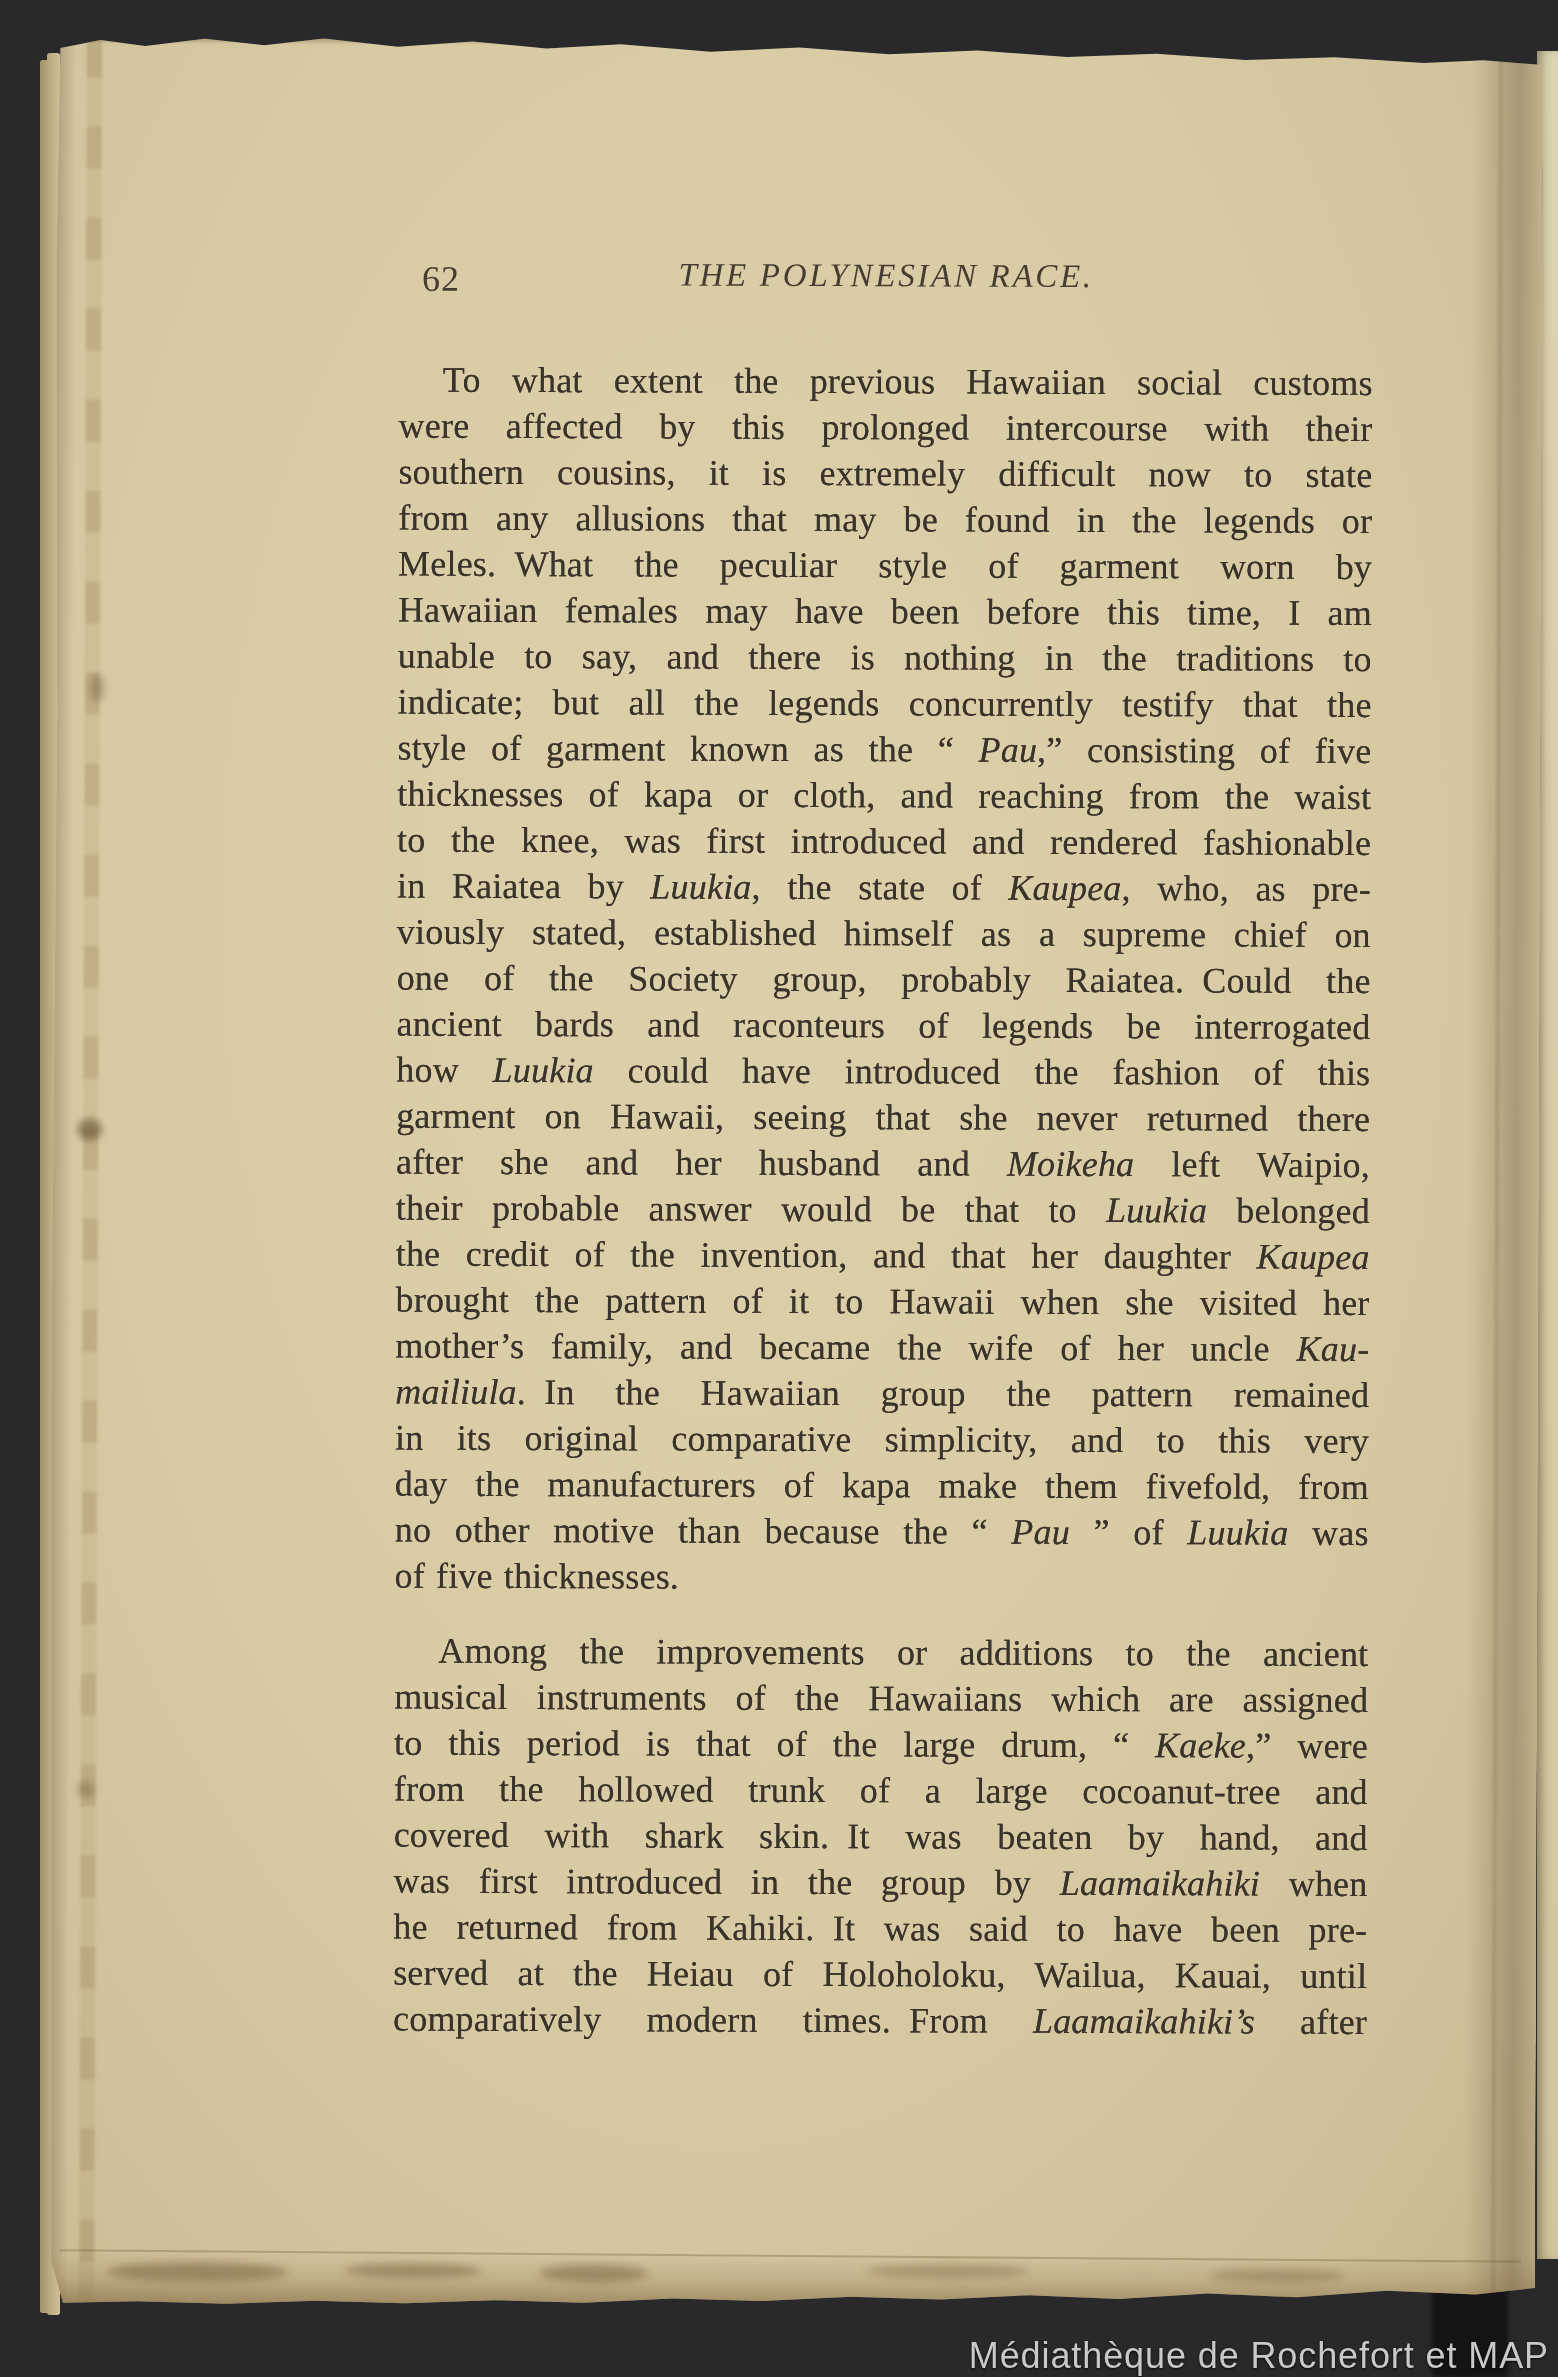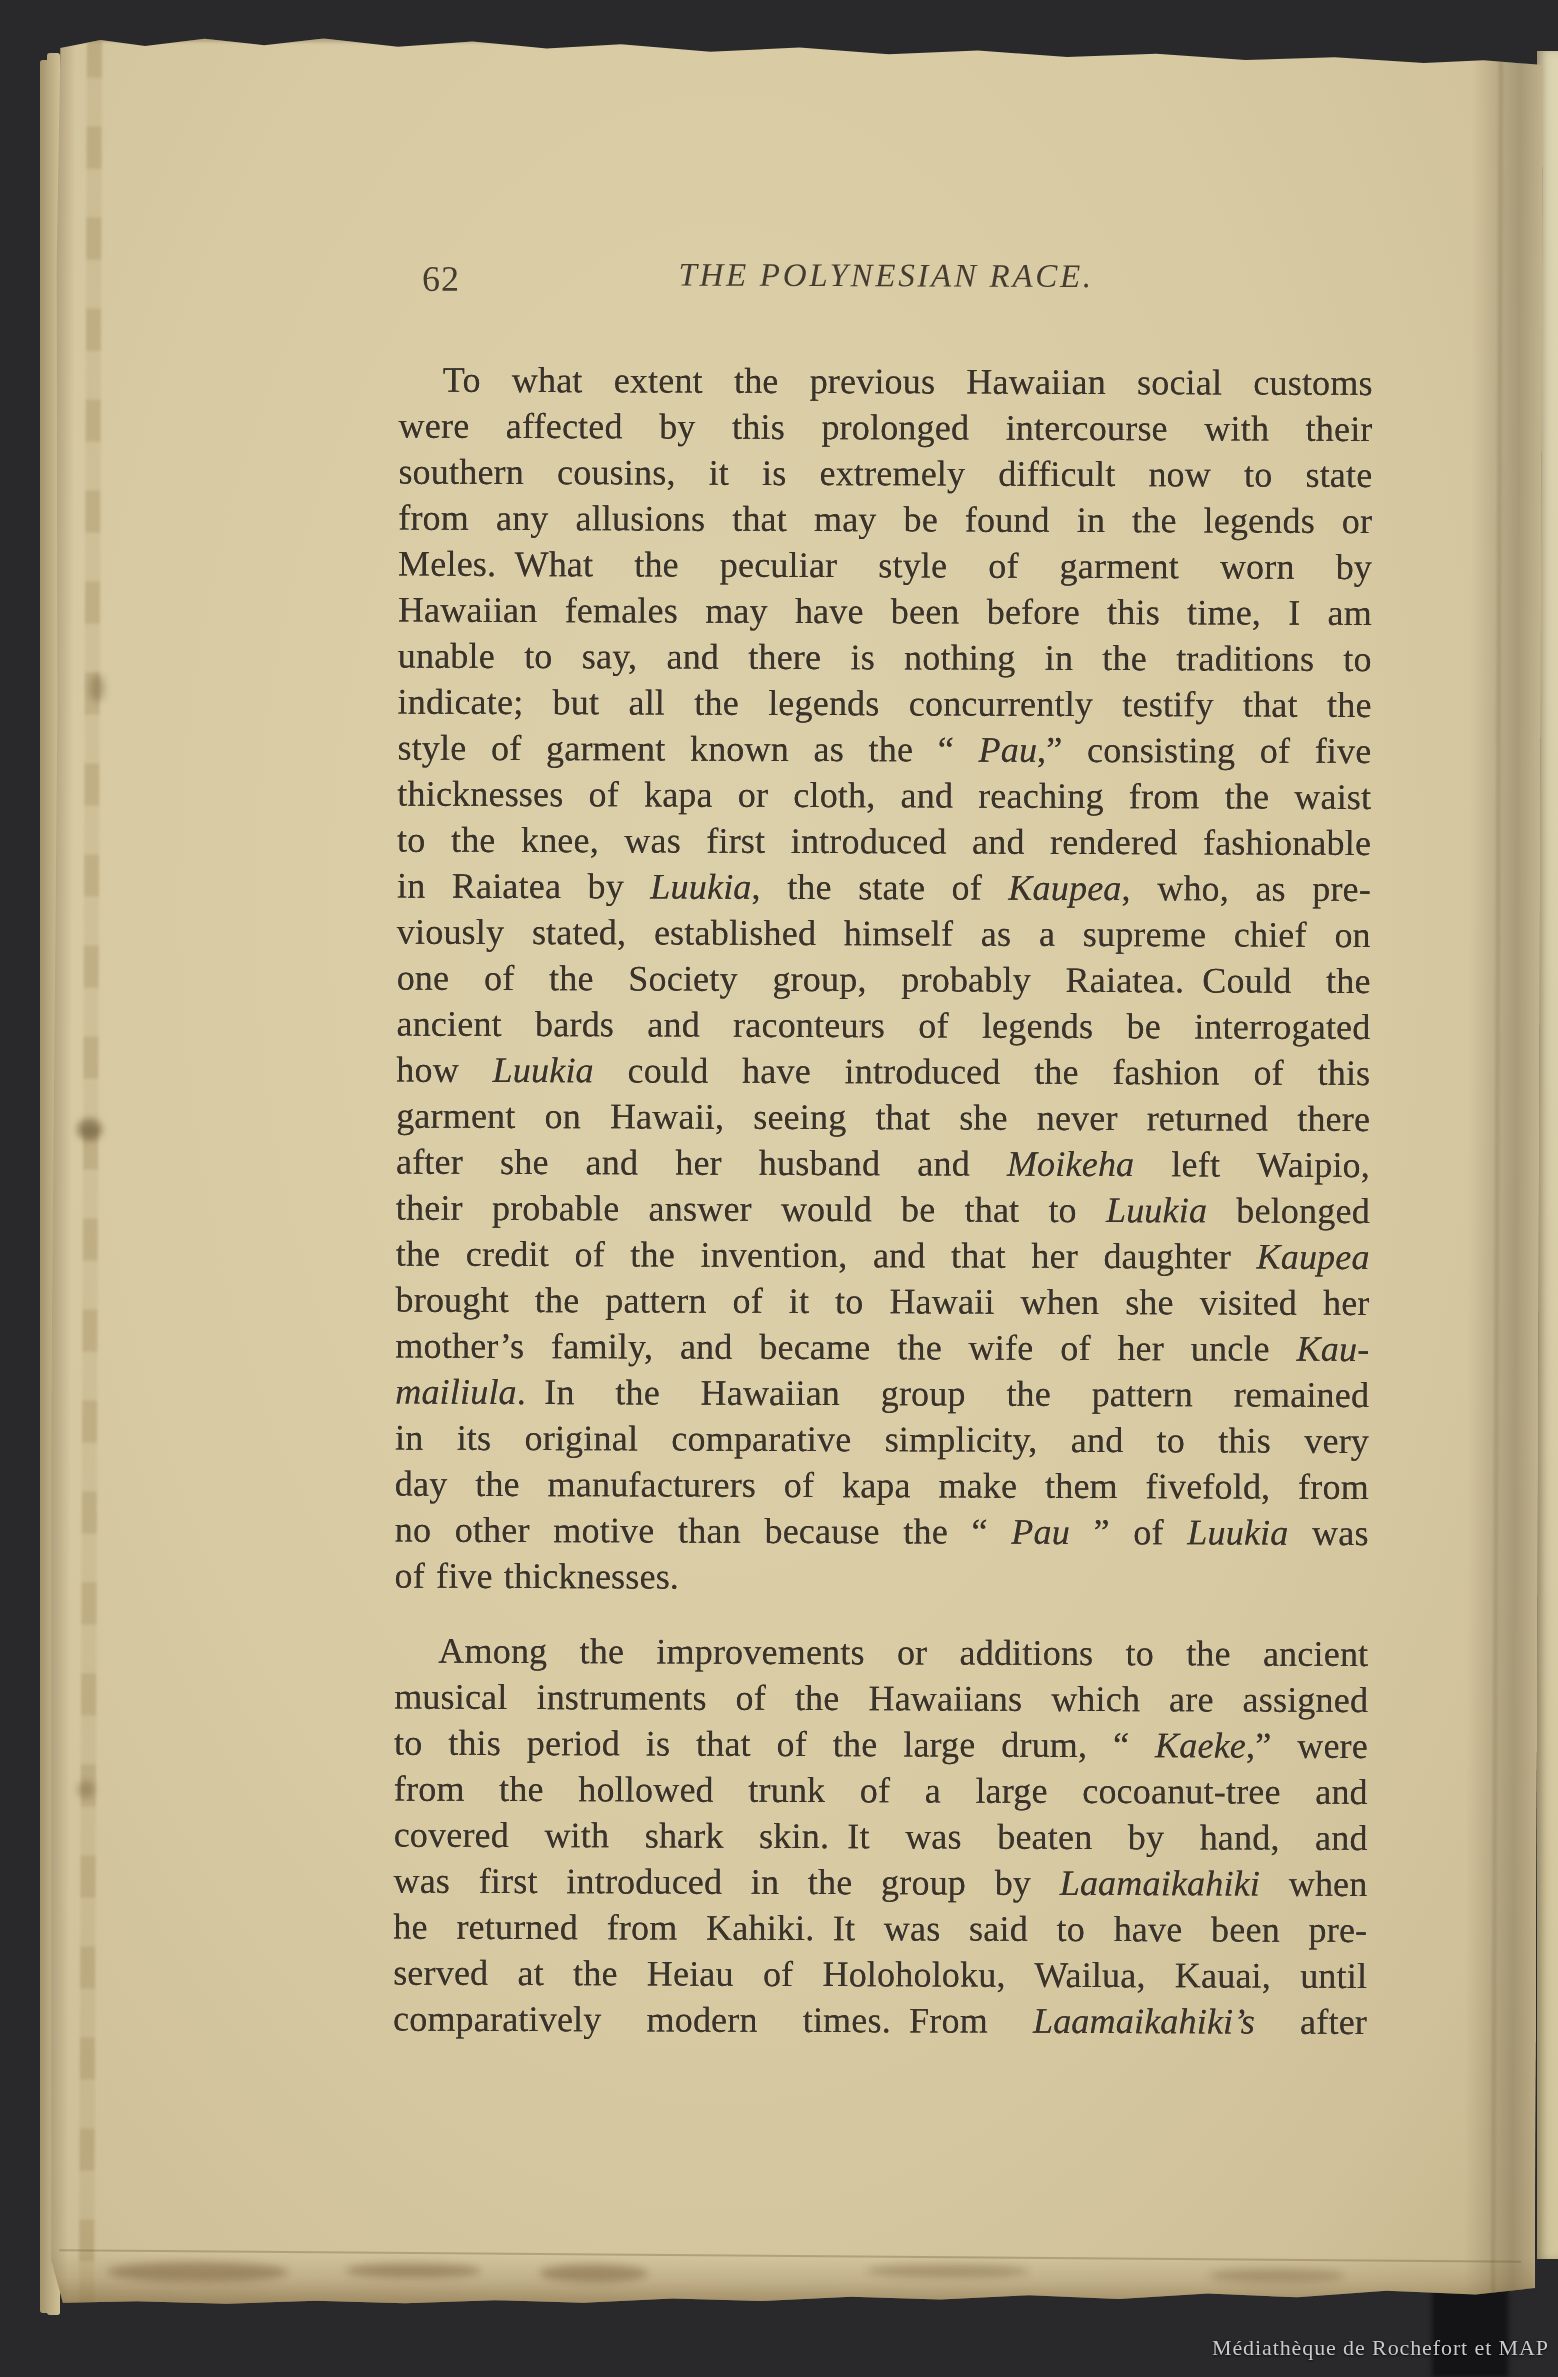--- a/index.html
+++ b/index.html
@@ -67,21 +67,21 @@
     color:var(--title-color,#453c32);}
   .body-text{margin-top:57px;font-size:36px;line-height:46px;
     word-spacing:1.8px;letter-spacing:0.2px;
     text-shadow:0 0 0.5px rgba(58,51,43,.85);}
   .para + .para{margin-top:29px;}
   .para .line{text-align:justify;text-align-last:justify;text-justify:inter-word;white-space:normal;}
   .para .line.end{text-align-last:left;}
   .para .line:first-child{text-indent:44px;}
 
   .watermark{position:absolute;right:9px;top:2335px;
-    font-family:Liberation Serif, serif;font-size:22px;letter-spacing:0.9px;
+    font-family:Liberation Sans, sans-serif;font-size:36px;letter-spacing:0.9px;
     color:var(--watermark-color,#c9c9c9);text-shadow:0 0.9px 2.7px rgba(0,0,0,.8);text-align:right;}
 </style>
 </head>
 <body>
 
 <div class="scene">
 
   <div class="underpage u1"></div>
   <div class="underpage u2"></div>
 

